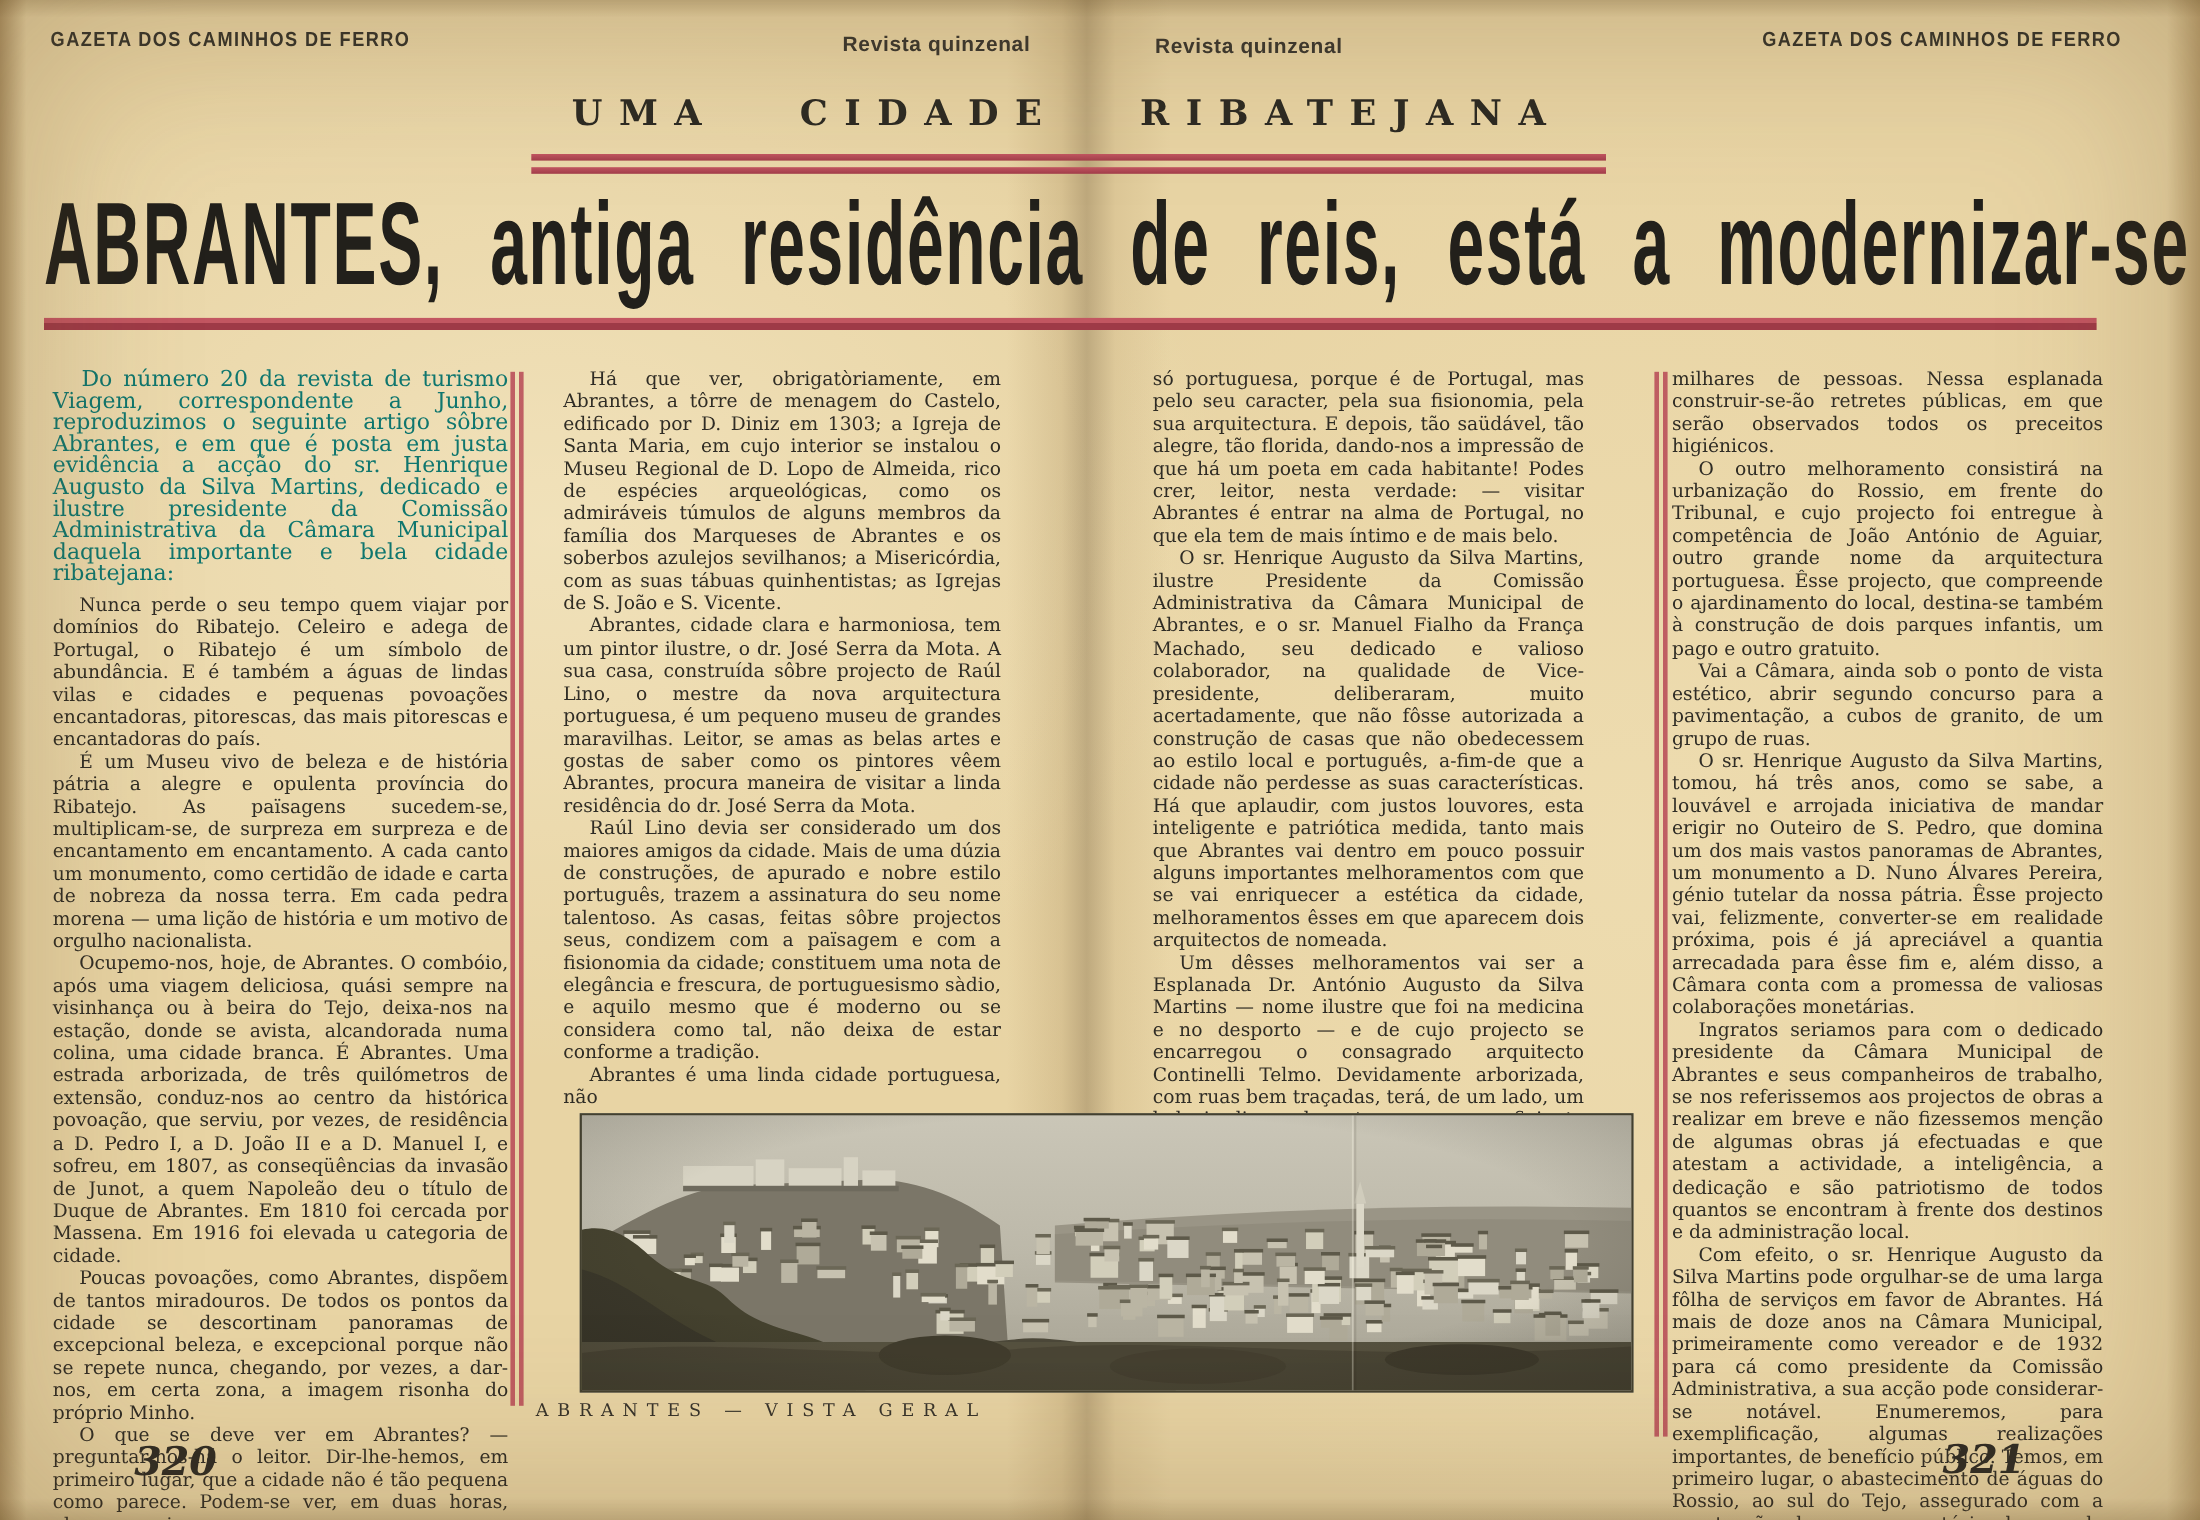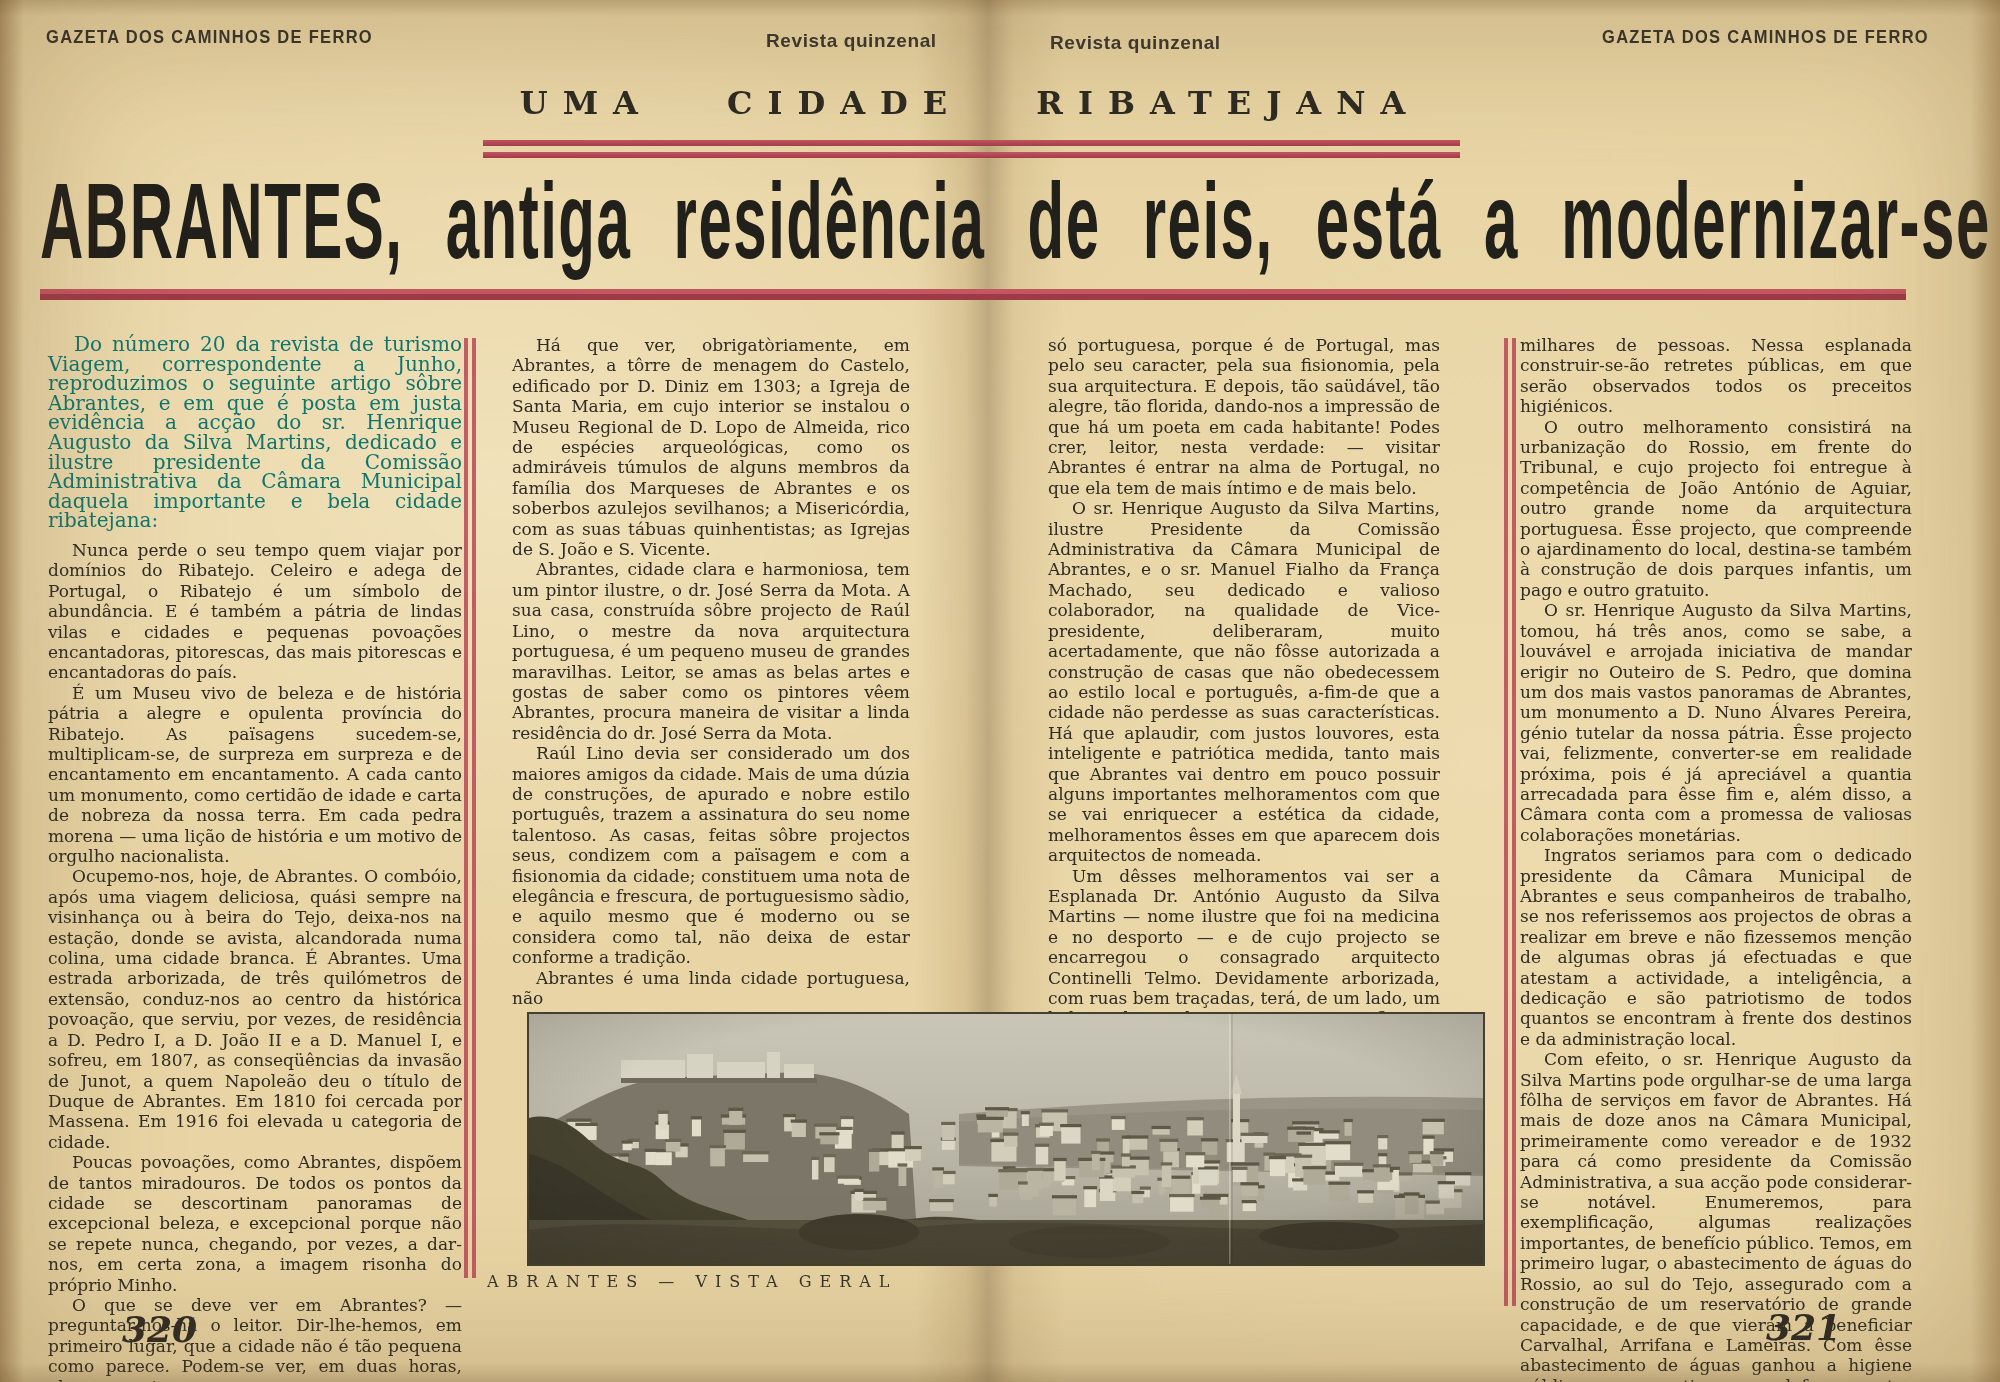--- a/index.html
+++ b/index.html
@@ -82,21 +82,21 @@
 
 <h1 class="abs headline">ABRANTES, antiga residência de reis, está a modernizar-se</h1>
 <div class="abs hrule"></div>
 
 <div class="abs vsep s1"></div>
 <div class="abs vsep s2"></div>
 
 <div class="abs col col1">
   <p class="intro">Do número 20 da revista de turismo Viagem, correspondente a Junho, reproduzimos o seguinte artigo sôbre Abrantes, e em que é posta em justa evidência a acção do sr. Henrique Augusto da Silva Martins, dedicado e ilustre presidente da Comissão Administrativa da Câmara Municipal daquela importante e bela cidade ribatejana:</p>
   <div>
-      <p>Nunca perde o seu tempo quem viajar por domínios do Ribatejo. Celeiro e adega de Portugal, o Ribatejo é um símbolo de abundância. E é também a pátria de lindas vilas e cidades e pequenas povoações encantadoras, pitorescas, das mais pitorescas e encantadoras do país.</p>
+      <p>Nunca perde o seu tempo quem viajar por domínios do Ribatejo. Celeiro e adega de Portugal, o Ribatejo é um símbolo de abundância. E é também a águas de lindas vilas e cidades e pequenas povoações encantadoras, pitorescas, das mais pitorescas e encantadoras do país.</p>
       <p>É um Museu vivo de beleza e de história pátria a alegre e opulenta província do Ribatejo. As païsagens sucedem-se, multiplicam-se, de surpreza em surpreza e de encantamento em encantamento. A cada canto um monumento, como certidão de idade e carta de nobreza da nossa terra. Em cada pedra morena — uma lição de história e um motivo de orgulho nacionalista.</p>
       <p>Ocupemo-nos, hoje, de Abrantes. O combóio, após uma viagem deliciosa, quási sempre na visinhança ou à beira do Tejo, deixa-nos na estação, donde se avista, alcandorada numa colina, uma cidade branca. É Abrantes. Uma estrada arborizada, de três quilómetros de extensão, conduz-nos ao centro da histórica povoação, que serviu, por vezes, de residência a D. Pedro I, a D. João II e a D. Manuel I, e sofreu, em 1807, as conseqüências da invasão de Junot, a quem Napoleão deu o título de Duque de Abrantes. Em 1810 foi cercada por Massena. Em 1916 foi elevada u categoria de cidade.</p>
       <p>Poucas povoações, como Abrantes, dispõem de tantos miradouros. De todos os pontos da cidade se descortinam panoramas de excepcional beleza, e excepcional porque não se repete nunca, chegando, por vezes, a dar-nos, em certa zona, a imagem risonha do próprio Minho.</p>
       <p>O que se deve ver em Abrantes? — preguntar-nos-há o leitor. Dir-lhe-hemos, em primeiro lugar, que a cidade não é tão pequena como parece. Podem-se ver, em duas horas, algumas coisas, mas para se percorrer, com consciência, as suas ruas curiosas, ladeadas de velhas e magníficas moradias</p>
     </div>
 </div>
 <div class="abs col col2">
   <div>
       <p>Há que ver, obrigatòriamente, em Abrantes, a tôrre de menagem do Castelo, edificado por D. Diniz em 1303; a Igreja de Santa Maria, em cujo interior se instalou o Museu Regional de D. Lopo de Almeida, rico de espécies arqueológicas, como os admiráveis túmulos de alguns membros da família dos Marqueses de Abrantes e os soberbos azulejos sevilhanos; a Misericórdia, com as suas tábuas quinhentistas; as Igrejas de S. João e S. Vicente.</p>
       <p>Abrantes, cidade clara e harmoniosa, tem um pintor ilustre, o dr. José Serra da Mota. A sua casa, construída sôbre projecto de Raúl Lino, o mestre da nova arquitectura portuguesa, é um pequeno museu de grandes maravilhas. Leitor, se amas as belas artes e gostas de saber como os pintores vêem Abrantes, procura maneira de visitar a linda residência do dr. José Serra da Mota.</p>
@@ -108,20 +108,21 @@
   <div>
       <p class="flush">só portuguesa, porque é de Portugal, mas pelo seu caracter, pela sua fisionomia, pela sua arquitectura. E depois, tão saüdável, tão alegre, tão florida, dando-nos a impressão de que há um poeta em cada habitante! Podes crer, leitor, nesta verdade: — visitar Abrantes é entrar na alma de Portugal, no que ela tem de mais íntimo e de mais belo.</p>
       <p>O sr. Henrique Augusto da Silva Martins, ilustre Presidente da Comissão Administrativa da Câmara Municipal de Abrantes, e o sr. Manuel Fialho da França Machado, seu dedicado e valioso colaborador, na qualidade de Vice-presidente, deliberaram, muito acertadamente, que não fôsse autorizada a construção de casas que não obedecessem ao estilo local e português, a-fim-de que a cidade não perdesse as suas características. Há que aplaudir, com justos louvores, esta inteligente e patriótica medida, tanto mais que Abrantes vai dentro em pouco possuir alguns importantes melhoramentos com que se vai enriquecer a estética da cidade, melhoramentos êsses em que aparecem dois arquitectos de nomeada.</p>
       <p>Um dêsses melhoramentos vai ser a Esplanada Dr. António Augusto da Silva Martins — nome ilustre que foi na medicina e no desporto — e de cujo projecto se encarregou o consagrado arquitecto Continelli Telmo. Devidamente arborizada, com ruas bem traçadas, terá, de um lado, um belo jardim e do outro o espaço suficiente para ali se poder realizar, com comodidade para todos, a feira anual, que se realiza em Fevereiro e atrae</p>
     </div>
 </div>
 <div class="abs col col4">
   <div>
       <p class="flush">milhares de pessoas. Nessa esplanada construir-se-ão retretes públicas, em que serão observados todos os preceitos higiénicos.</p>
       <p>O outro melhoramento consistirá na urbanização do Rossio, em frente do Tribunal, e cujo projecto foi entregue à competência de João António de Aguiar, outro grande nome da arquitectura portuguesa. Êsse projecto, que compreende o ajardinamento do local, destina-se também à construção de dois parques infantis, um pago e outro gratuito.</p>
+      <p>Vai a Câmara, ainda sob o ponto de vista estético, abrir segundo concurso para a pavimentação, a cubos de granito, de um grupo de ruas.</p>
       <p>O sr. Henrique Augusto da Silva Martins, tomou, há três anos, como se sabe, a louvável e arrojada iniciativa de mandar erigir no Outeiro de S. Pedro, que domina um dos mais vastos panoramas de Abrantes, um monumento a D. Nuno Álvares Pereira, génio tutelar da nossa pátria. Êsse projecto vai, felizmente, converter-se em realidade próxima, pois é já apreciável a quantia arrecadada para êsse fim e, além disso, a Câmara conta com a promessa de valiosas colaborações monetárias.</p>
       <p>Ingratos seriamos para com o dedicado presidente da Câmara Municipal de Abrantes e seus companheiros de trabalho, se nos referissemos aos projectos de obras a realizar em breve e não fizessemos menção de algumas obras já efectuadas e que atestam a actividade, a inteligência, a dedicação e são patriotismo de todos quantos se encontram à frente dos destinos e da administração local.</p>
       <p>Com efeito, o sr. Henrique Augusto da Silva Martins pode orgulhar-se de uma larga fôlha de serviços em favor de Abrantes. Há mais de doze anos na Câmara Municipal, primeiramente como vereador e de 1932 para cá como presidente da Comissão Administrativa, a sua acção pode considerar-se notável. Enumeremos, para exemplificação, algumas realizações importantes, de benefício público. Temos, em primeiro lugar, o abastecimento de águas do Rossio, ao sul do Tejo, assegurado com a construção de um reservatório de grande capacidade, e de que vieram a beneficiar Carvalhal, Arrifana e Lameiras. Com êsse abastecimento de águas ganhou a higiene pública e garantiu-se a defesa contra incêndios. Procedeu-se</p>
     </div>
 </div>
 
 <figure class="abs photo-frame">
   <svg viewBox="0 0 954 250" preserveAspectRatio="none">
     <defs>
       <linearGradient id="sky" x1="0" y1="0" x2="0" y2="1">

